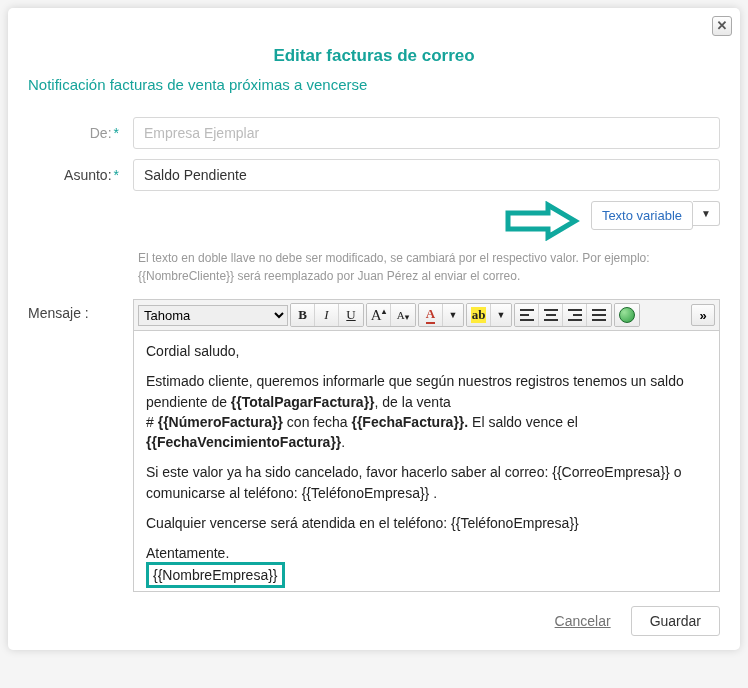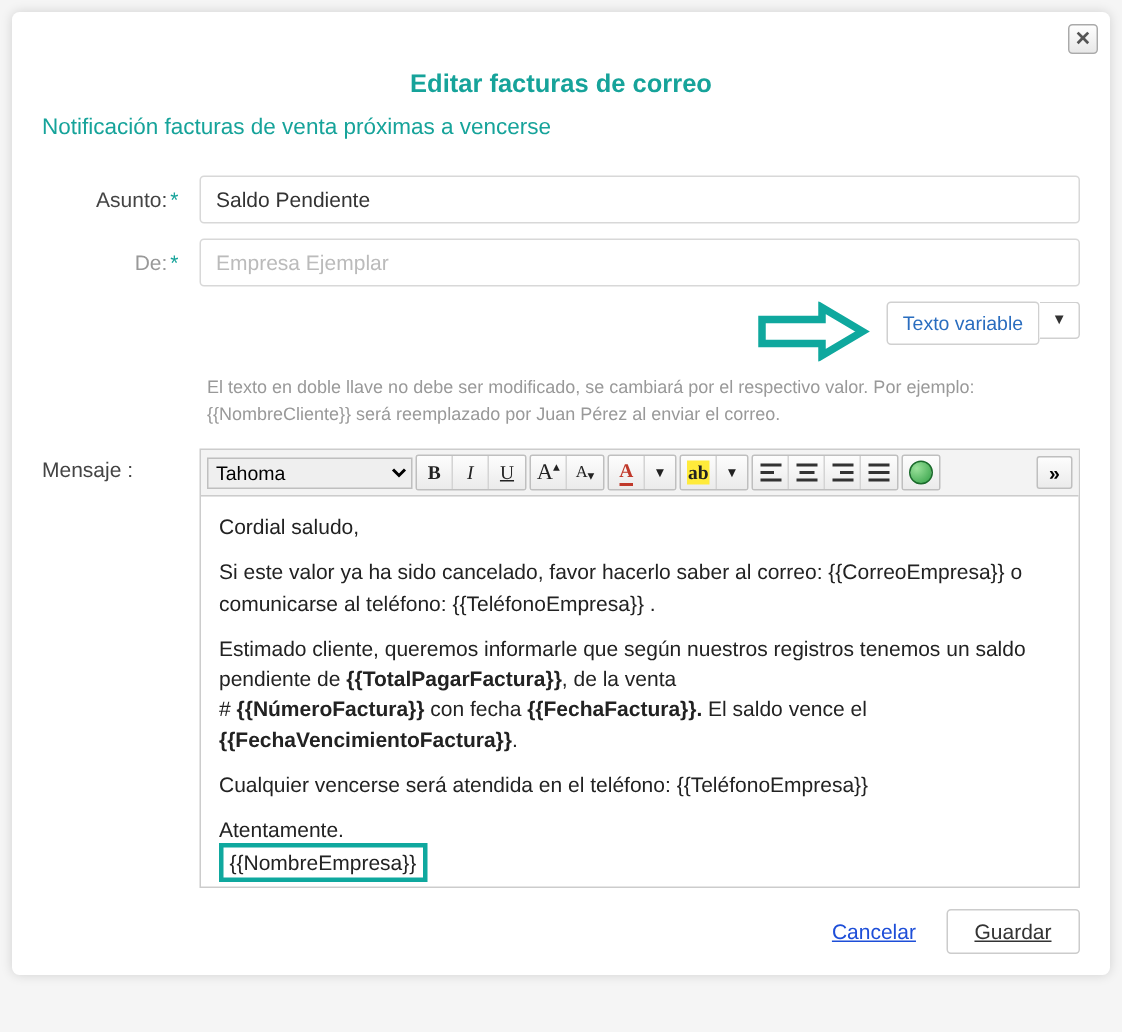--- a/index.html
+++ b/index.html
@@ -126,21 +126,21 @@
     }
     .toolbar {
       display: flex;
       align-items: center;
       background: #f3f3f3;
       border-bottom: 1px solid #ccc;
       padding: 3px 4px;
       gap: 2px;
     }
     .font-select {
-      width: 137px;
+      width: 150px;
       font-size: 13px;
       padding: 1px;
       border: 1px solid #bfbfbf;
     }
     .tb-grp {
       display: flex;
       border: 1px solid #bfbfbf;
       border-radius: 2px;
       overflow: hidden;
     }
@@ -187,34 +187,33 @@
       margin-top: -2px;
     }
     .footer {
       display: flex;
       justify-content: flex-end;
       align-items: center;
       gap: 20px;
       margin-top: 14px;
     }
     .link-cancel {
-      color: #1d4ed8;
+      color: #737373;
       text-decoration: underline;
       font-size: 14px;
       cursor: pointer;
     }
     .save-btn {
       border: 1px solid #ccc;
       background: #fff;
       padding: 6px 18px;
       font-size: 14px;
       color: #333;
       border-radius: 3px;
       cursor: pointer;
-      text-decoration: underline;
     }
     .a-red { color: #c0392b; }
     .hl { background: #ffeb3b; padding: 0 1px; }
     .align-lines { display:inline-block; width:14px; height:12px; position:relative; }
     .align-lines span { position:absolute; height:2px; background:#333; left:0; right:0; }
     .globe {
       width: 16px; height: 16px; border-radius:50%;
       background: radial-gradient(circle at 30% 30%, #9be29b, #2f9e44);
       border:1px solid #1b6b2c; display:inline-block;
     }
@@ -223,31 +222,31 @@
 <body>
 
 <div class="modal">
 
   <div class="close-btn">✕</div>
 
   <h1 class="title">Editar facturas de correo</h1>
   <h2 class="subtitle">Notificación facturas de venta próximas a vencerse</h2>
 
   <div class="form-row">
+    <div class="form-label">
+      <span>De:</span><span class="req">*</span>
+    </div>
+    <input class="text-input disabled" readonly="" value="Empresa Ejemplar" style="">
+  </div>
+
+  <div class="form-row">
     <div class="form-label dark">
       <span>Asunto:</span><span class="req">*</span>
     </div>
     <input class="text-input" value="Saldo Pendiente" style="">
-  </div>
-
-  <div class="form-row">
-    <div class="form-label">
-      <span>De:</span><span class="req">*</span>
-    </div>
-    <input class="text-input disabled" readonly="" value="Empresa Ejemplar" style="">
   </div>
 
   <div class="var-row">
     <svg class="arrow" viewBox="0 0 80 40">
       <path d="M 5 12 L 45 12 L 45 4 L 72 20 L 45 36 L 45 28 L 5 28 Z" fill="none" stroke="#0fa89e" stroke-width="5" stroke-linejoin="miter"></path>
     </svg>
     <button class="var-btn">Texto variable</button>
     <button class="var-caret">▼</button>
   </div>
 
@@ -338,25 +337,25 @@
               <span class="globe"></span>
             </div>
         </div>
 
         <div class="tb-more">»</div>
       </div>
 
       <div class="editor-body">
         <p><span>Cordial saludo,</span></p>
         <p>
-          <span>Si este valor ya ha sido cancelado, favor hacerlo saber al correo: </span><span>{{CorreoEmpresa}}</span><span> o comunicarse al teléfono: </span><span>{{TeléfonoEmpresa}}</span><span> .</span>
+          <span>Estimado cliente, queremos informarle que según nuestros registros tenemos un saldo pendiente de </span><b>{{TotalPagarFactura}}</b><span>, de la venta</span><br>
+          <span># </span><b>{{NúmeroFactura}}</b><span> con fecha </span><b>{{FechaFactura}}.</b><span>  El saldo vence el </span><b>{{FechaVencimientoFactura}}</b>.
         </p>
         <p>
-          <span>Estimado cliente, queremos informarle que según nuestros registros tenemos un saldo pendiente de </span><b>{{TotalPagarFactura}}</b><span>, de la venta</span><br>
-          <span># </span><b>{{NúmeroFactura}}</b><span> con fecha </span><b>{{FechaFactura}}.</b><span>  El saldo vence el </span><b>{{FechaVencimientoFactura}}</b>.
+          <span>Si este valor ya ha sido cancelado, favor hacerlo saber al correo: </span><span>{{CorreoEmpresa}}</span><span> o comunicarse al teléfono: </span><span>{{TeléfonoEmpresa}}</span><span> .</span>
         </p>
         <p>
           <span>Cualquier vencerse será atendida en el teléfono: </span><span>{{TeléfonoEmpresa}}</span>
         </p>
         <p style="margin-bottom:0"><span>Atentamente.</span></p>
         <span class="highlight-box"><span>{{NombreEmpresa}}</span></span>
       </div>
     </div>
   </div>
 

